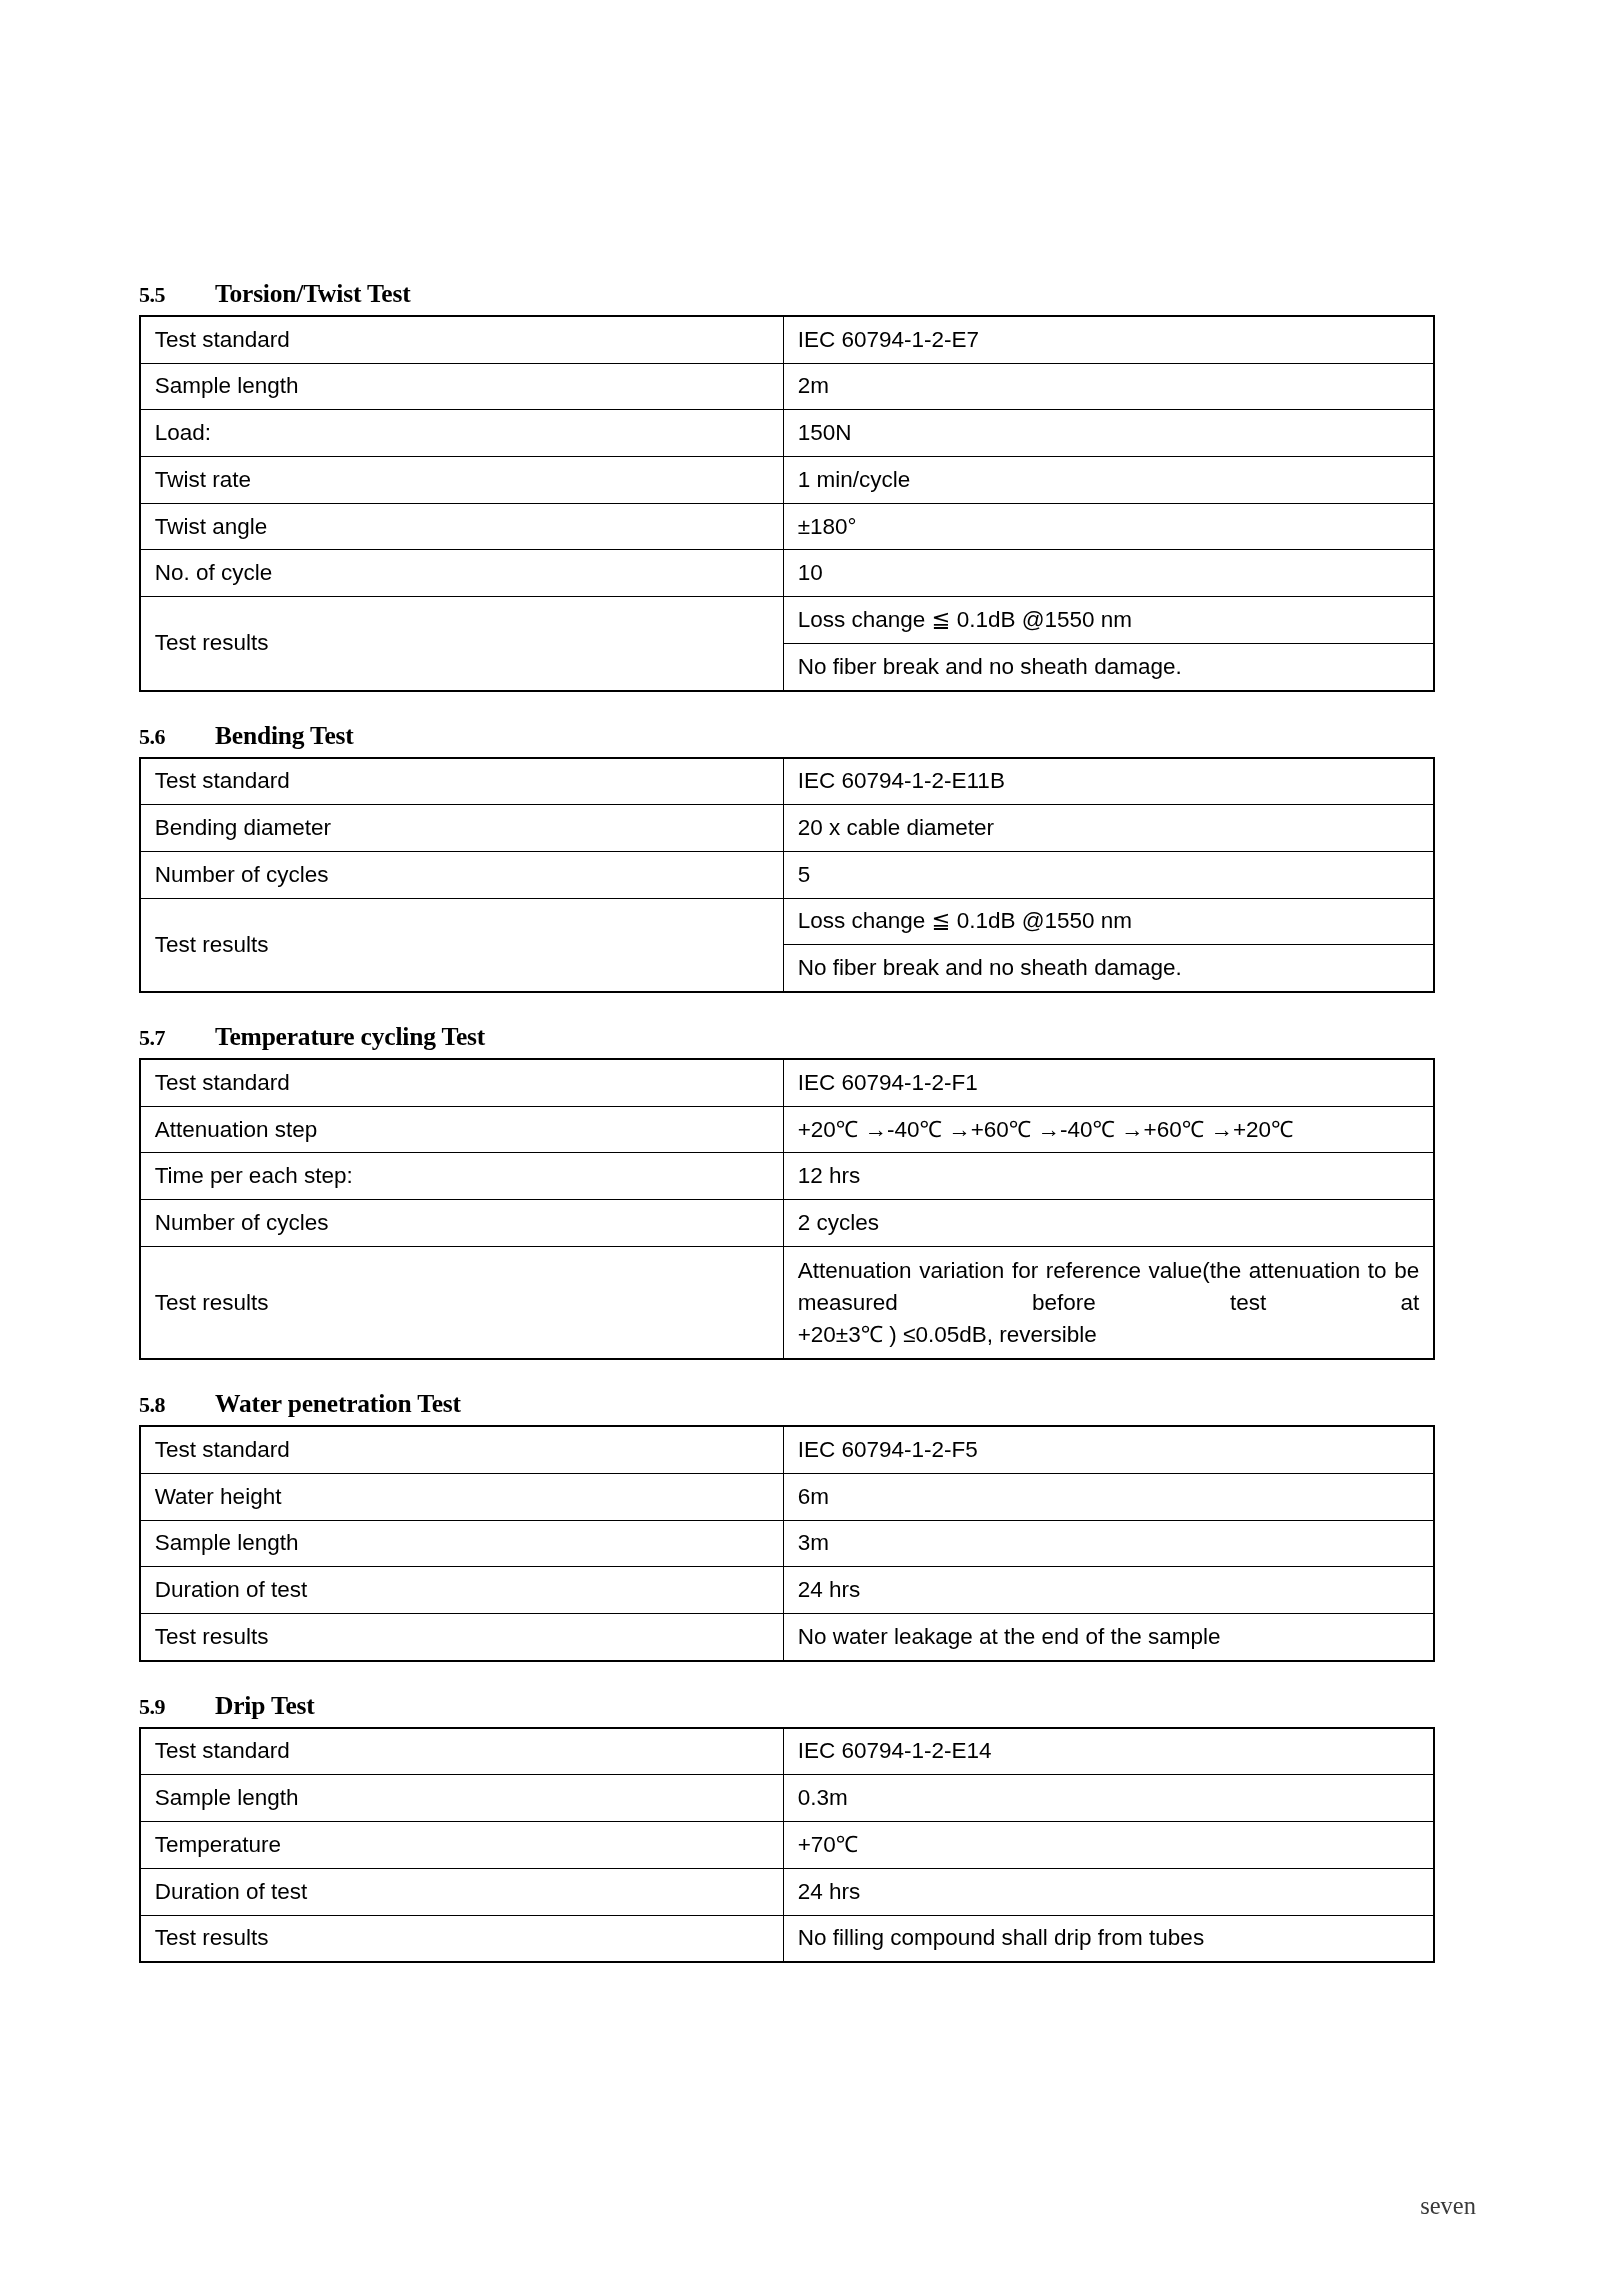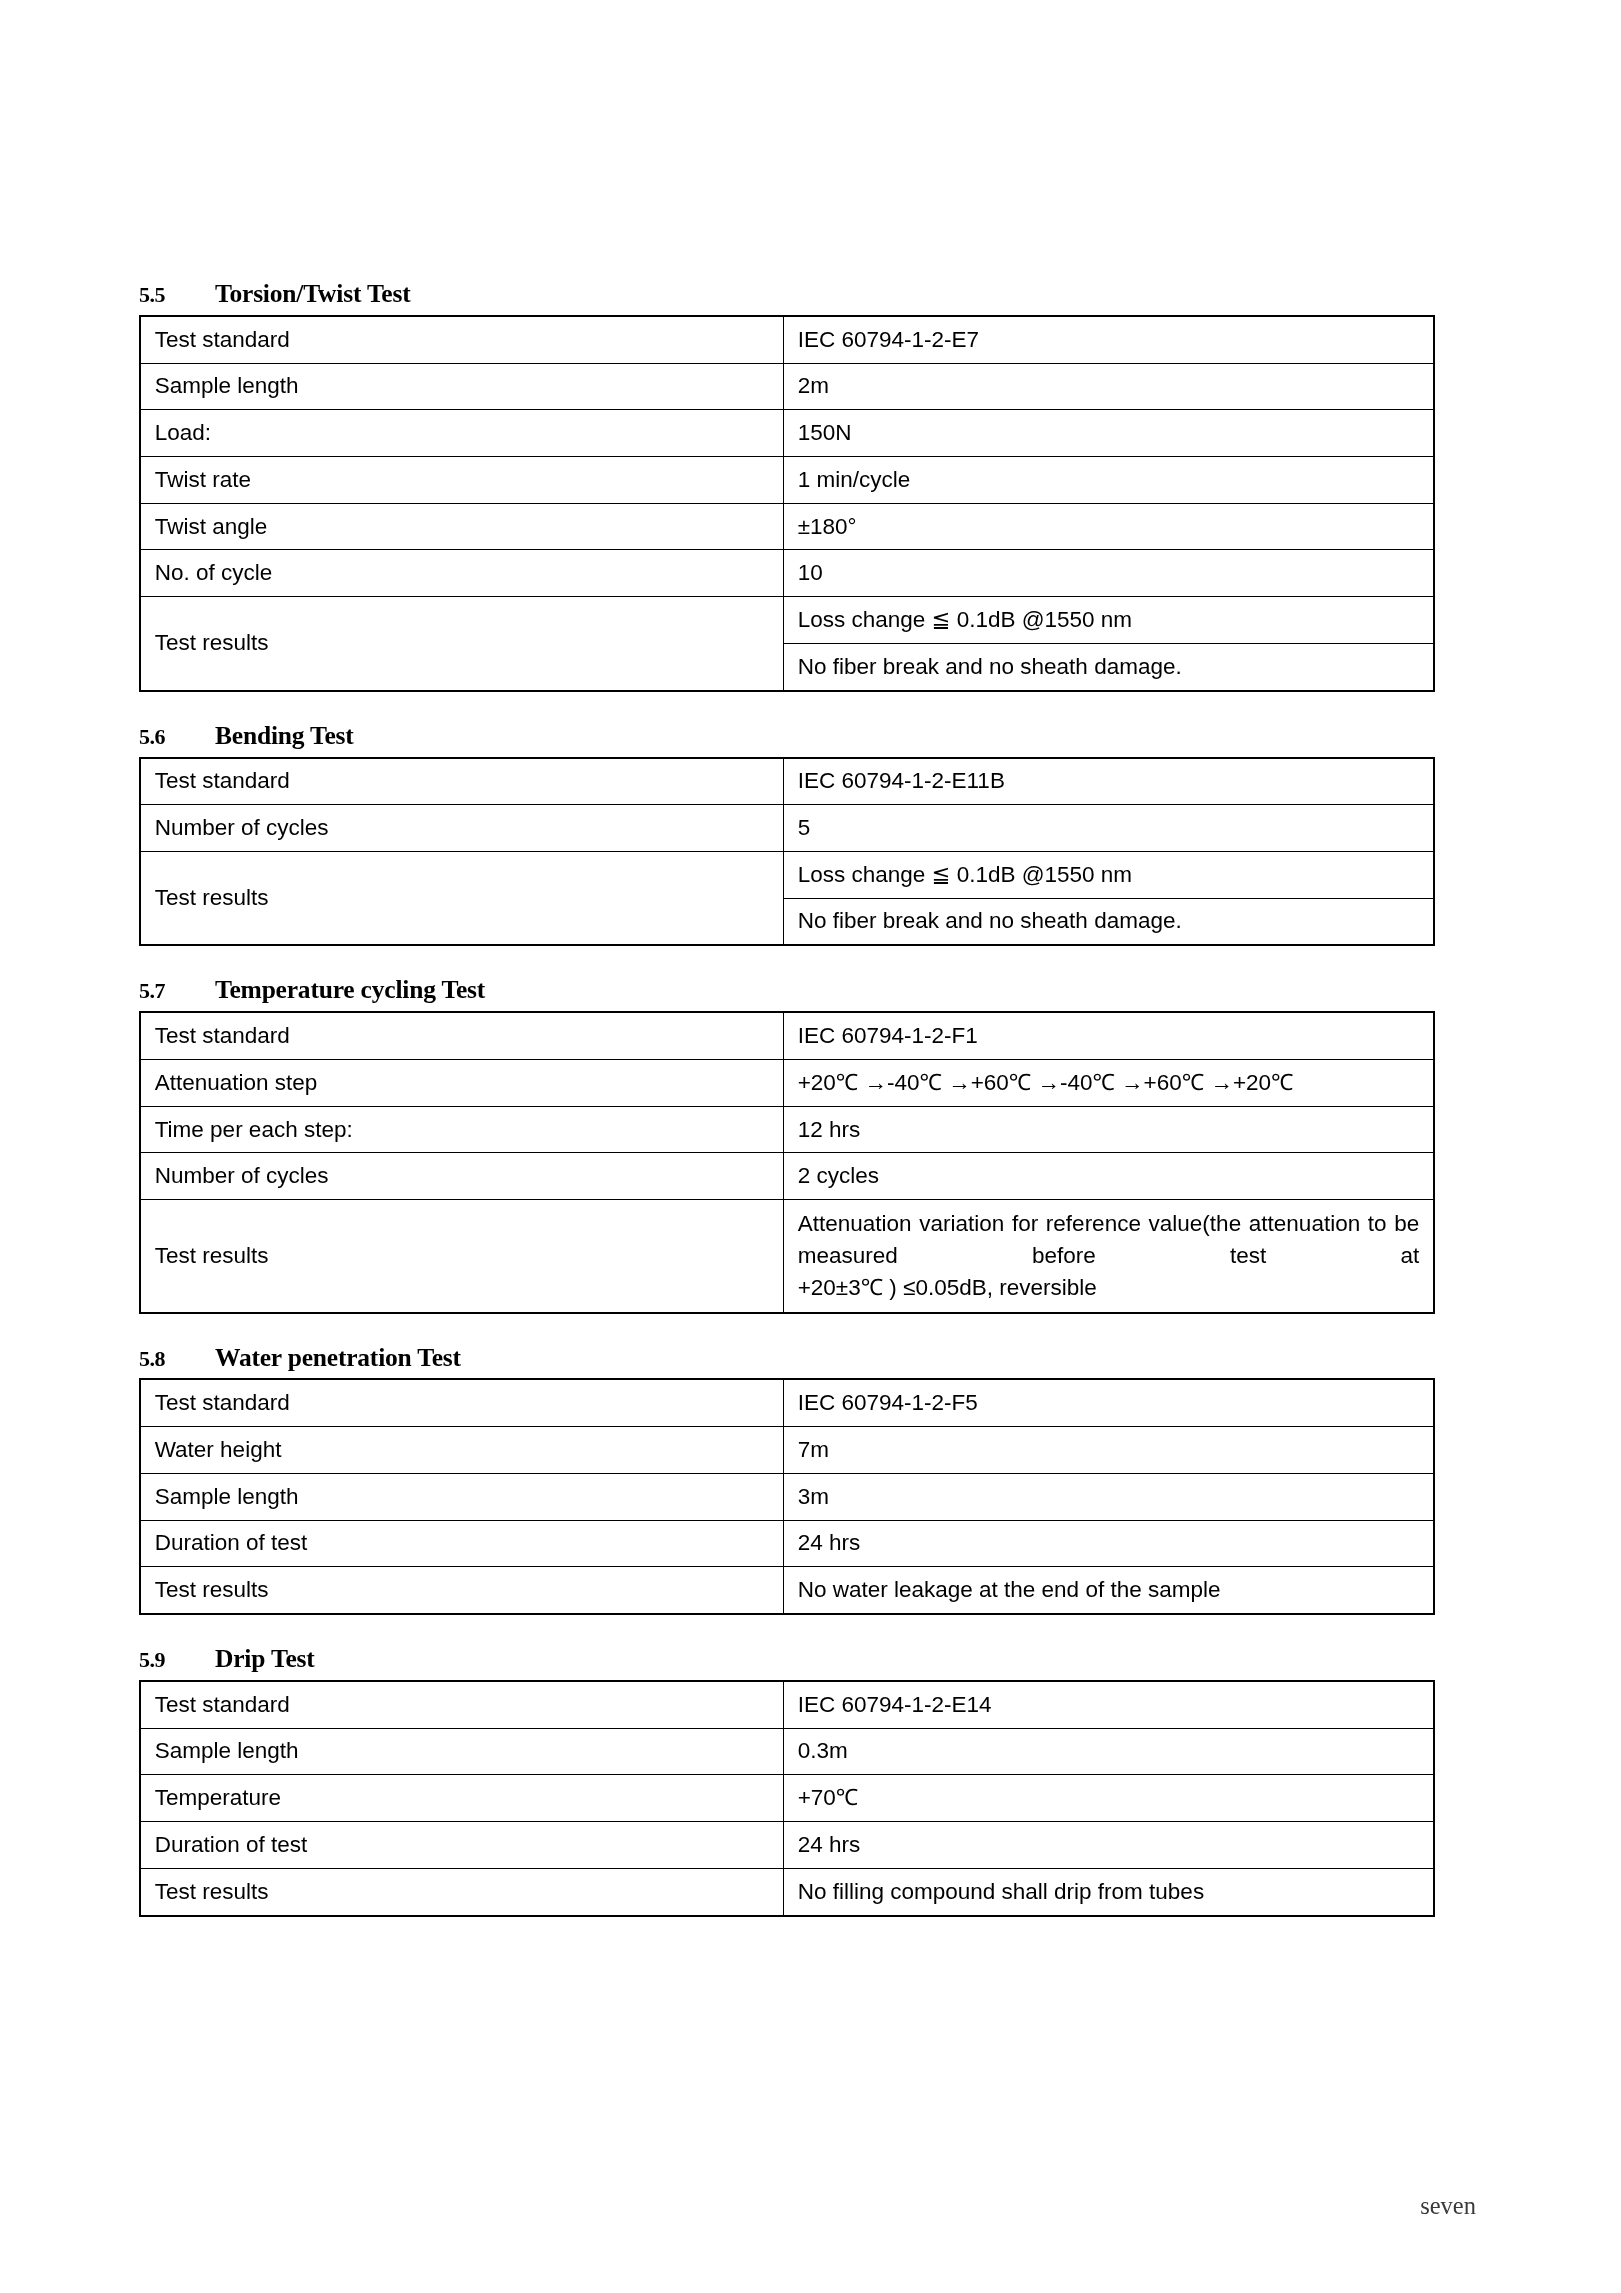--- a/index.html
+++ b/index.html
@@ -208,20 +208,28 @@
           <tr>
             <td class="label">
                 <div class="cellpad">Test standard</div>
               </td>
             <td class="value">
                 <div class="cellpad">IEC 60794-1-2-E11B</div>
               </td>
           </tr>
           <tr>
             <td class="label">
+                <div class="cellpad">Bending diameter</div>
+              </td>
+            <td class="value">
+                <div class="cellpad">20 x cable diameter</div>
+              </td>
+          </tr>
+          <tr>
+            <td class="label">
                 <div class="cellpad">Number of cycles</div>
               </td>
             <td class="value">
                 <div class="cellpad">5</div>
               </td>
           </tr>
           <tr>
             <td class="label">
                 <div class="cellpad">Test results</div>
               </td>
@@ -313,21 +321,21 @@
               </td>
             <td class="value">
                 <div class="cellpad">IEC 60794-1-2-F5</div>
               </td>
           </tr>
           <tr>
             <td class="label">
                 <div class="cellpad">Water height</div>
               </td>
             <td class="value">
-                <div class="cellpad">7m</div>
+                <div class="cellpad">6m</div>
               </td>
           </tr>
           <tr>
             <td class="label">
                 <div class="cellpad">Sample length</div>
               </td>
             <td class="value">
                 <div class="cellpad">3m</div>
               </td>
           </tr>

